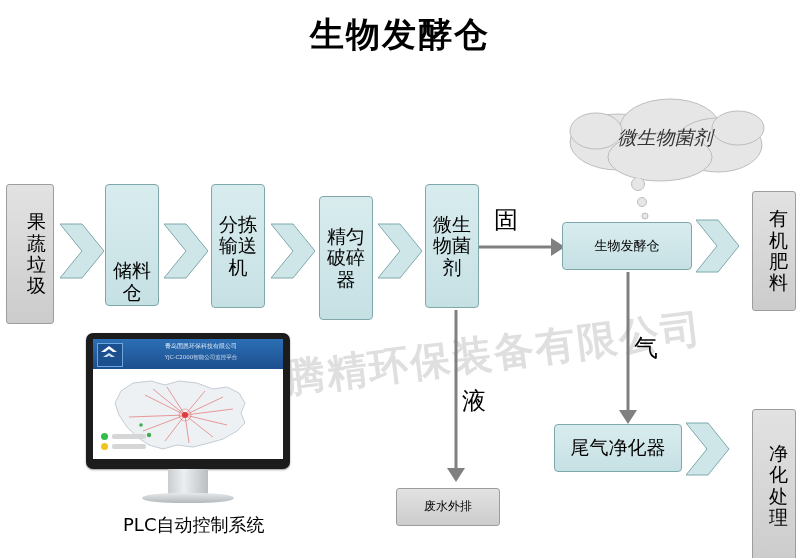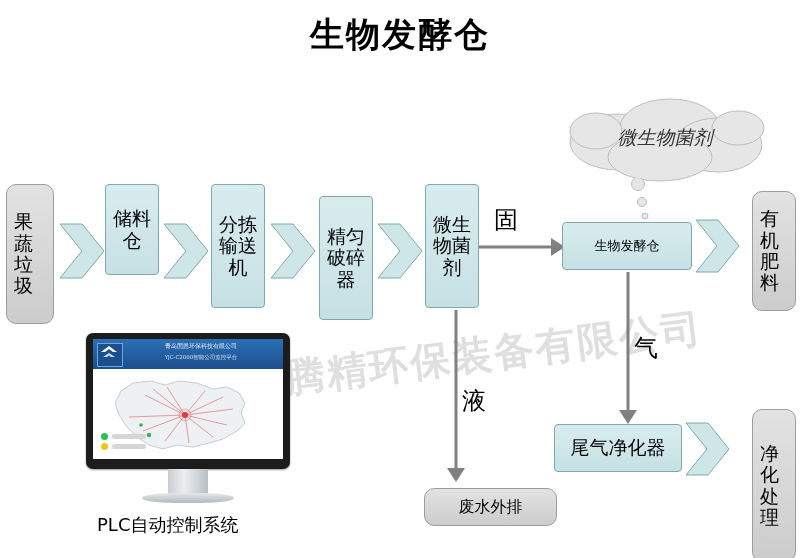--- a/index.html
+++ b/index.html
@@ -47,26 +47,26 @@
     font-size: 19px;
     line-height: 1.12;
     padding: 2px;
   }
   .pbox .txt { display: block; width: 100%; }
 
   
   .gbox {
     box-sizing: border-box;
     border: 1px solid #9d9d9d;
-    border-radius: 10px;
+    border-radius: 3px;
     background: linear-gradient(180deg,#e2e2e2 0%, #d6d6d6 55%, #cccccc 100%);
     display: flex;
     align-items: center;
     justify-content: center;
-    text-align: left;
+    text-align: right;
     color: #000;
     font-size: 19px;
     line-height: 1.12;
     padding: 7px;
   }
 
   
   .chev {
     width: 0; height: 0;
   }
@@ -183,21 +183,21 @@
   <div class="abs gbox" style="left:6px; top:184px; width:48px; height:140px;">
     <span class="txt">果蔬垃圾</span>
   </div>
 
   <div class="abs chev" style="left:60px; top:222px;">
     <svg width="44" height="58" viewBox="0 0 44 58">
       <path d="M0,2 L22,29 L0,56 L22,56 L44,29 L22,2 Z" fill="#cfe6e9" stroke="#7fa8ac" stroke-width="1"></path>
     </svg>
   </div>
 
-  <div class="abs pbox" style="left:105px; top:184px; width:54px; height:91px;">
+  <div class="abs pbox" style="left:105px; top:184px; width:54px; height:122px;align-items:flex-end;">
     <span class="txt">储料仓</span>
   </div>
 
   <div class="abs chev" style="left:164px; top:222px;">
     <svg width="44" height="58" viewBox="0 0 44 58">
       <path d="M0,2 L22,29 L0,56 L22,56 L44,29 L22,2 Z" fill="#cfe6e9" stroke="#7fa8ac" stroke-width="1"></path>
     </svg>
   </div>
 
   <div class="abs pbox" style="left:211px; top:184px; width:54px; height:124px;">
@@ -269,21 +269,21 @@
   </div>
 
   <div class="arrowsvg" style="left:444px; top:310px;">
     <svg width="24" height="172" viewBox="0 0 24 172">
       <line x1="12" y1="0" x2="12" y2="158" stroke="#808080" stroke-width="3"></line>
       <path d="M3,158 L12,172 L21,158 Z" fill="#808080"></path>
     </svg>
   </div>
   <div class="abs flabel" style="left:462px; top:385px;">液</div>
 
-  <div class="abs gbox" style="left:396px; top:488px; width:133px; height:38px; font-size:16px;margin-left:28px;">
+  <div class="abs gbox" style="left:396px; top:488px; width:104px; height:38px; font-size:12px;">
     <span class="txt">废水外排</span>
   </div>
 
   <div class="abs" id="cloud-wrap">
     <svg width="210" height="92" viewBox="0 0 210 92" style="position:absolute;left:0;top:0;">
       <g fill="#e6e6e6" stroke="#bdbdbd" stroke-width="1">
         <ellipse cx="58" cy="47" rx="48" ry="28"></ellipse>
         <ellipse cx="110" cy="33" rx="50" ry="29"></ellipse>
         <ellipse cx="158" cy="50" rx="44" ry="27"></ellipse>
         <ellipse cx="100" cy="62" rx="52" ry="24"></ellipse>
@@ -351,15 +351,15 @@
               <span class="led-bar"></span>
             </div>
           </div>
         </div>
       </div>
     </div>
     <div class="mon-neck"></div>
     <div class="mon-base"></div>
   </div>
 
-  <div class="abs caption" style="left:97px; top:513px;">PLC自动控制系统</div>
+  <div class="abs caption" style="left:123px; top:513px;">PLC自动控制系统</div>
 
 </div>
 
 </body></html>

